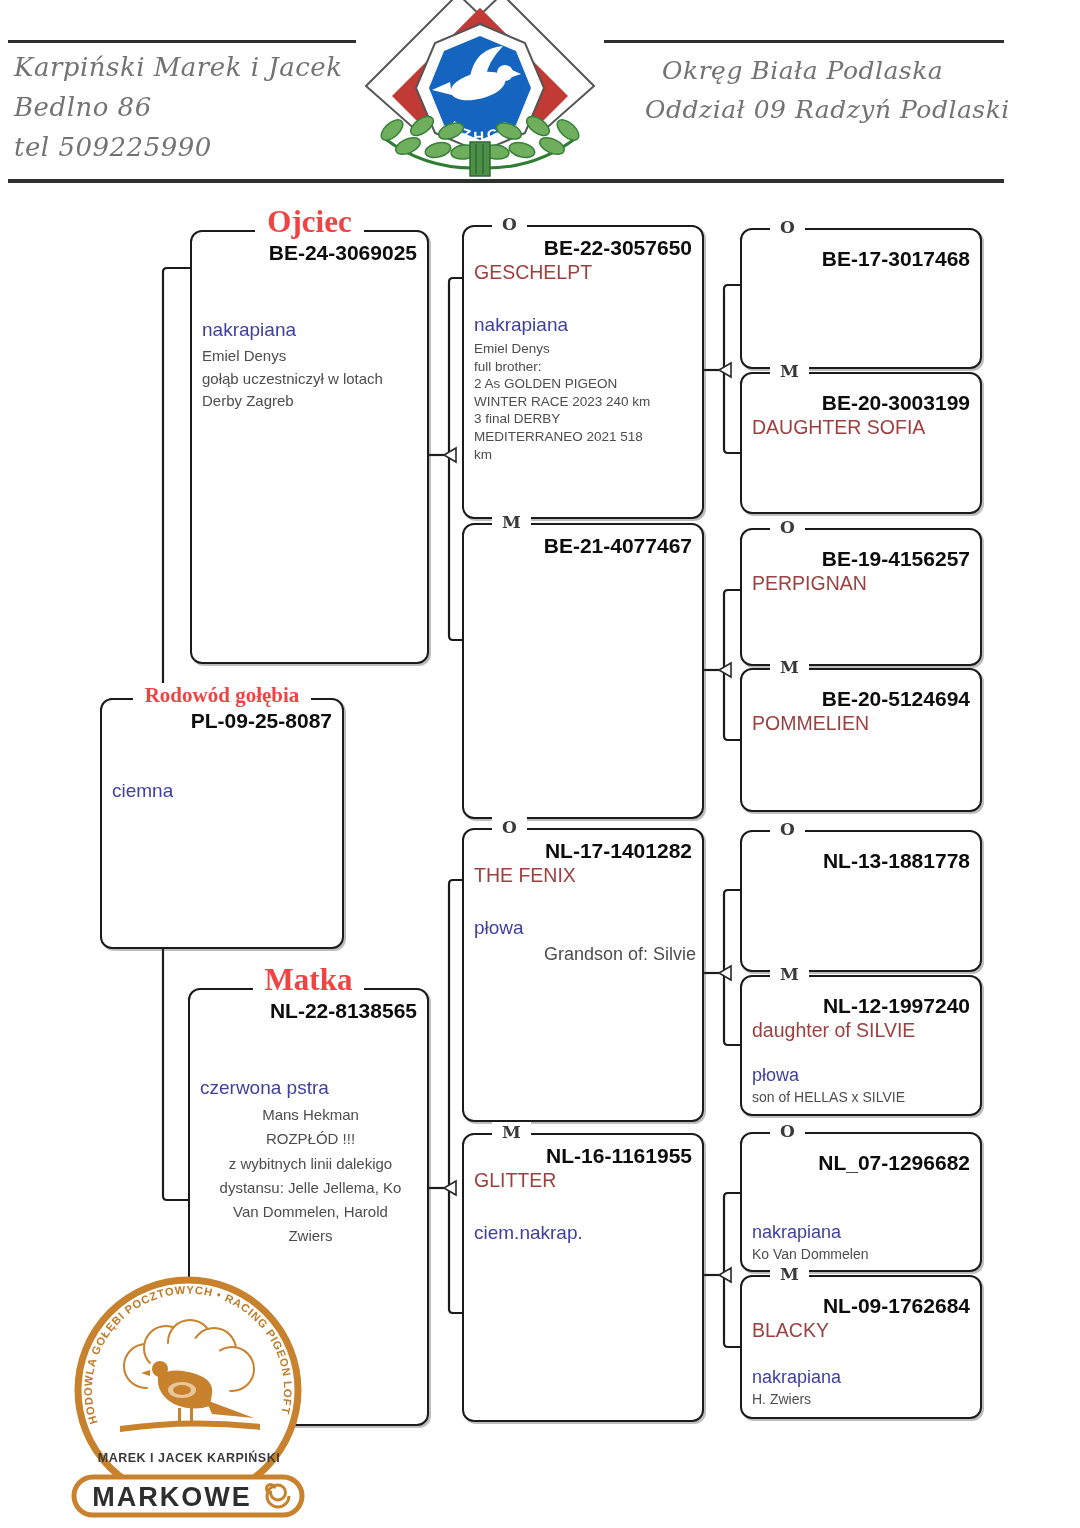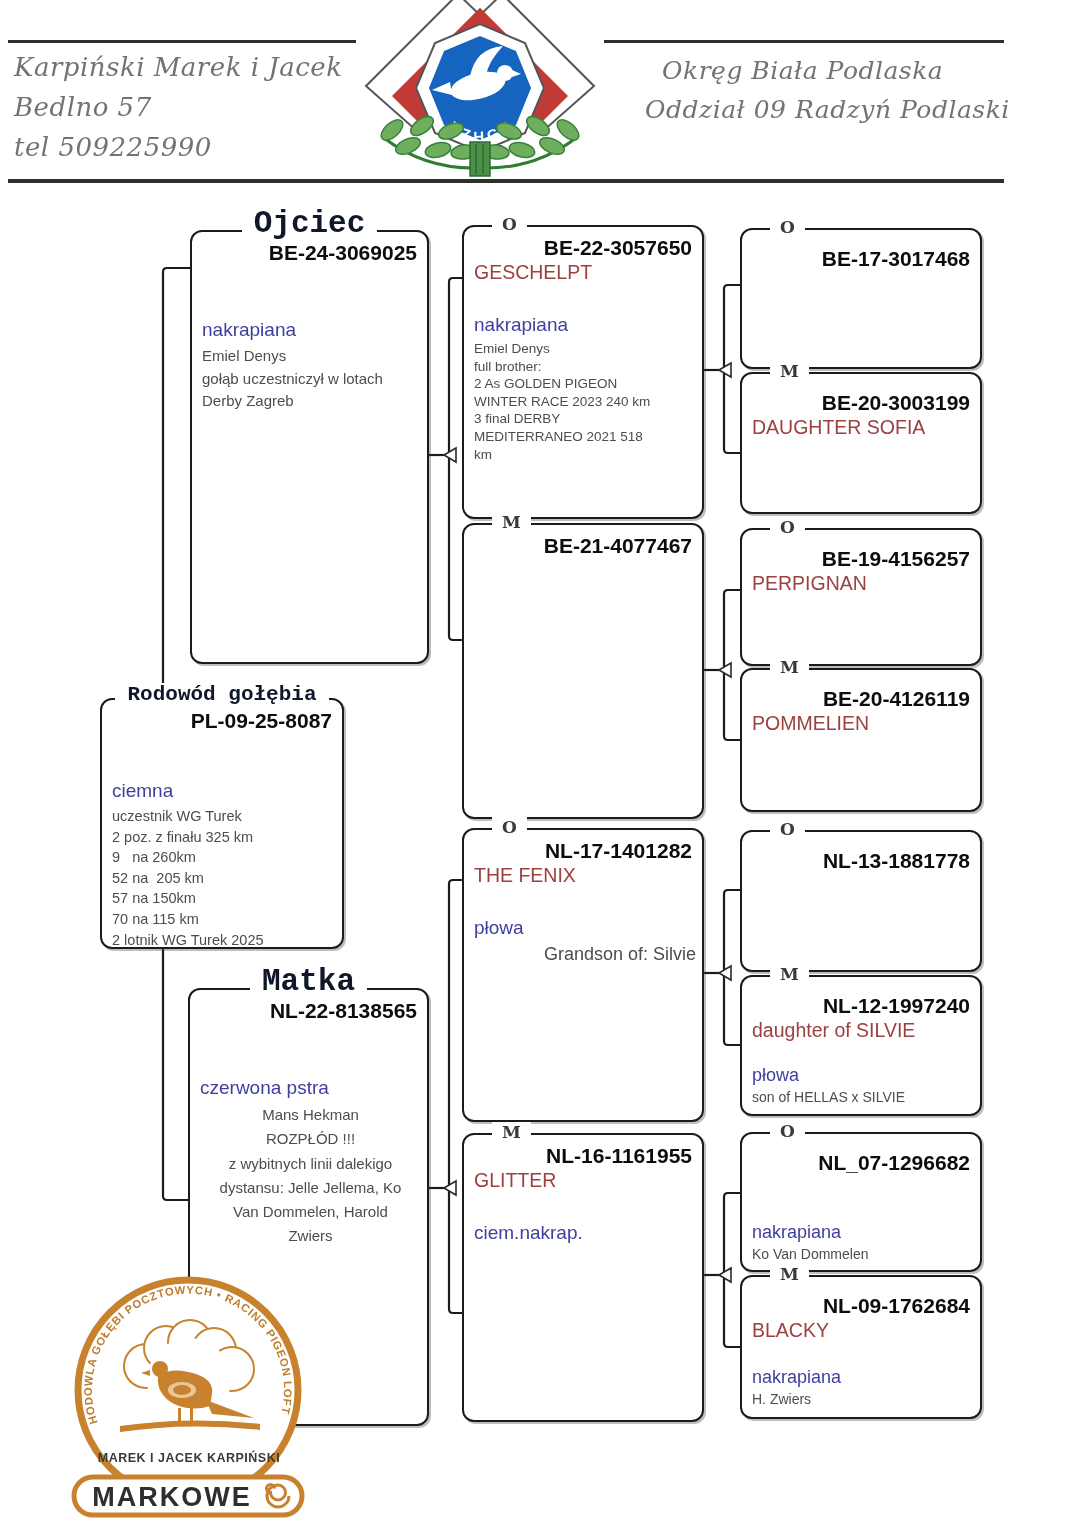--- a/index.html
+++ b/index.html
@@ -16,21 +16,21 @@
   .logo-back{position:absolute;left:356px;top:0;width:248px;height:178px;background:#fff;}
   
   .pbox{
     position:absolute;background:#fff;border:2.2px solid #1b1b1b;border-radius:12px;
     box-shadow:2px 2px 0 rgba(70,70,70,.35);z-index:2;
   }
   .titletab{
     position:absolute;left:0;right:0;text-align:center;pointer-events:none;
   }
   .titletab span{
-    background:#fff;padding:0 12px;font-family:Liberation Mono, monospace;font-weight:bold;color:#0f172a;
+    background:#fff;padding:0 12px;font-family:Liberation Serif, serif;font-weight:bold;color:#ef4444;
   }
   .titletab.big{top:-26px;font-size:31px;line-height:31px;}
   .titletab.big span{font-size:31px;}
   .titletab.mid{top:-17px;}
   .titletab.mid span{font-size:21px;}
   .sexmark{
     position:absolute;top:-13px;left:28px;background:#fff;padding:0 10px;
     font-family:"DejaVu Serif",serif;font-weight:bold;font-size:17px;color:#3a3a3a;line-height:20px;
   }
   .ring{
@@ -54,21 +54,21 @@
   
   #stamp{position:absolute;left:62px;top:1272px;z-index:3;}
 </style>
 </head>
 <body>
 
 <div class="rule" style="left:8px;top:40px;width:996px;height:3px;"></div>
 <div class="rule" style="left:8px;top:179px;width:996px;height:3.5px;"></div>
 
 <div class="hand" style="left:14px;top:52px;">Karpiński Marek i Jacek</div>
-<div class="hand" style="left:14px;top:92px;">Bedlno 57</div>
+<div class="hand" style="left:14px;top:92px;">Bedlno 86</div>
 <div class="hand" style="left:14px;top:132px;">tel 509225990</div>
 
 <div class="hand" style="left:662px;top:56px;font-size:25px;">Okręg Biała Podlaska</div>
 <div class="hand" style="left:645px;top:95px;font-size:25px;">Oddział 09 Radzyń Podlaski</div>
 
 <div class="logo-back">
   <svg width="248" height="178" viewBox="0 0 248 178">
 
     <polygon points="102,-6 152,42 62,132 10,86" fill="#ffffff" stroke="#555" stroke-width="2"></polygon>
     <polygon points="146,-6 96,42 186,132 238,86" fill="#ffffff" stroke="#555" stroke-width="2"></polygon>
@@ -153,27 +153,20 @@
 gołąb uczestniczył w lotach
 Derby Zagreb</div>
   </div>
 </div>
 
 <div class="pbox" style="left:100px;top:698px;width:240px;height:247px;">
   <div class="titletab mid"><span>Rodowód gołębia</span></div>
   <div class="ring">PL-09-25-8087</div>
   <div class="meta high">
     <div class="trait">ciemna</div>
-    <div class="details rd">uczestnik WG Turek
-2 poz. z finału 325 km
-9   na 260km
-52 na  205 km
-57 na 150km
-70 na 115 km
-2 lotnik WG Turek 2025</div>
   </div>
 </div>
 
 <div class="pbox" style="left:188px;top:988px;width:237px;height:434px;">
   <div class="titletab big"><span>Matka</span></div>
   <div class="ring">NL-22-8138565</div>
   <div class="meta">
     <div class="trait">czerwona pstra</div>
     <div class="details mk">Mans Hekman
 ROZPŁÓD !!!
@@ -236,21 +229,21 @@
 </div>
 
 <div class="pbox g3" style="left:740px;top:528px;width:238px;height:134px;">
   <div class="sexmark">O</div>
   <div class="ring">BE-19-4156257</div>
   <div class="bname">PERPIGNAN</div>
 </div>
 
 <div class="pbox g3" style="left:740px;top:668px;width:238px;height:140px;">
   <div class="sexmark">M</div>
-  <div class="ring">BE-20-4126119</div>
+  <div class="ring">BE-20-5124694</div>
   <div class="bname">POMMELIEN</div>
 </div>
 
 <div class="pbox g3" style="left:740px;top:830px;width:238px;height:138px;">
   <div class="sexmark">O</div>
   <div class="ring">NL-13-1881778</div>
 </div>
 
 <div class="pbox g3" style="left:740px;top:975px;width:238px;height:137px;">
   <div class="sexmark">M</div>

